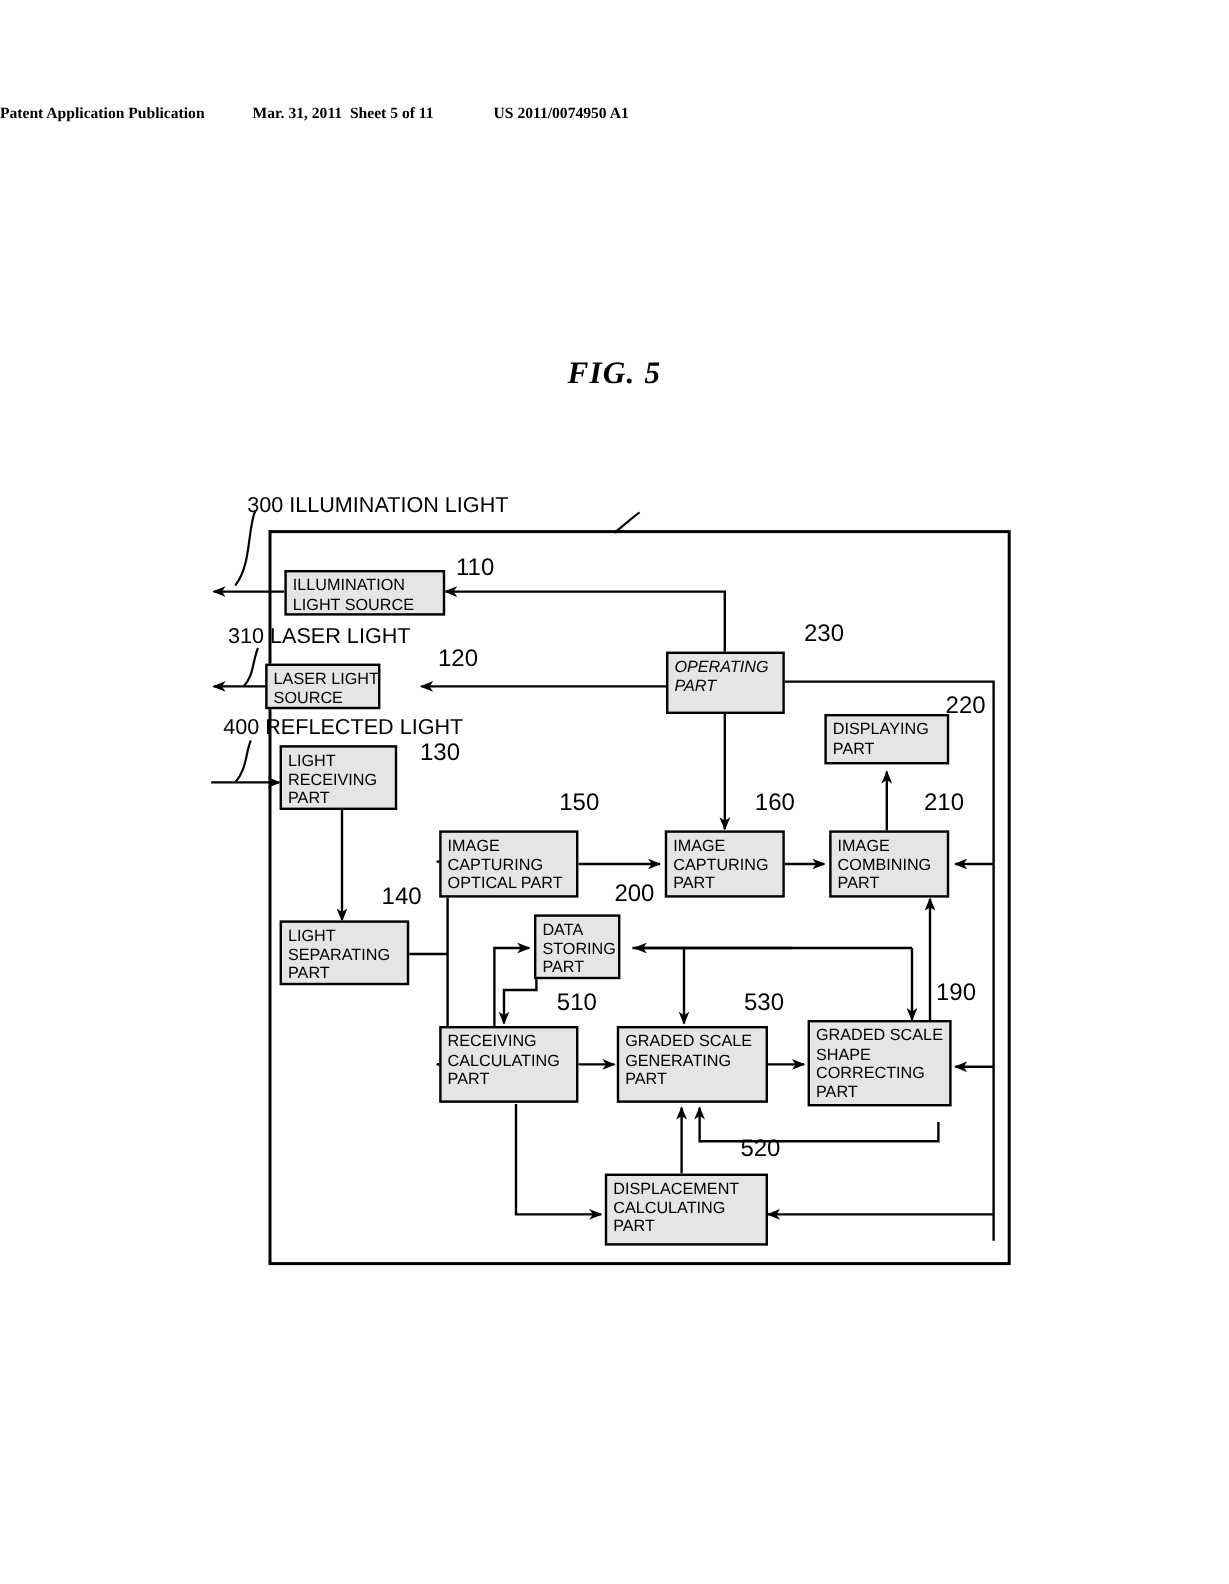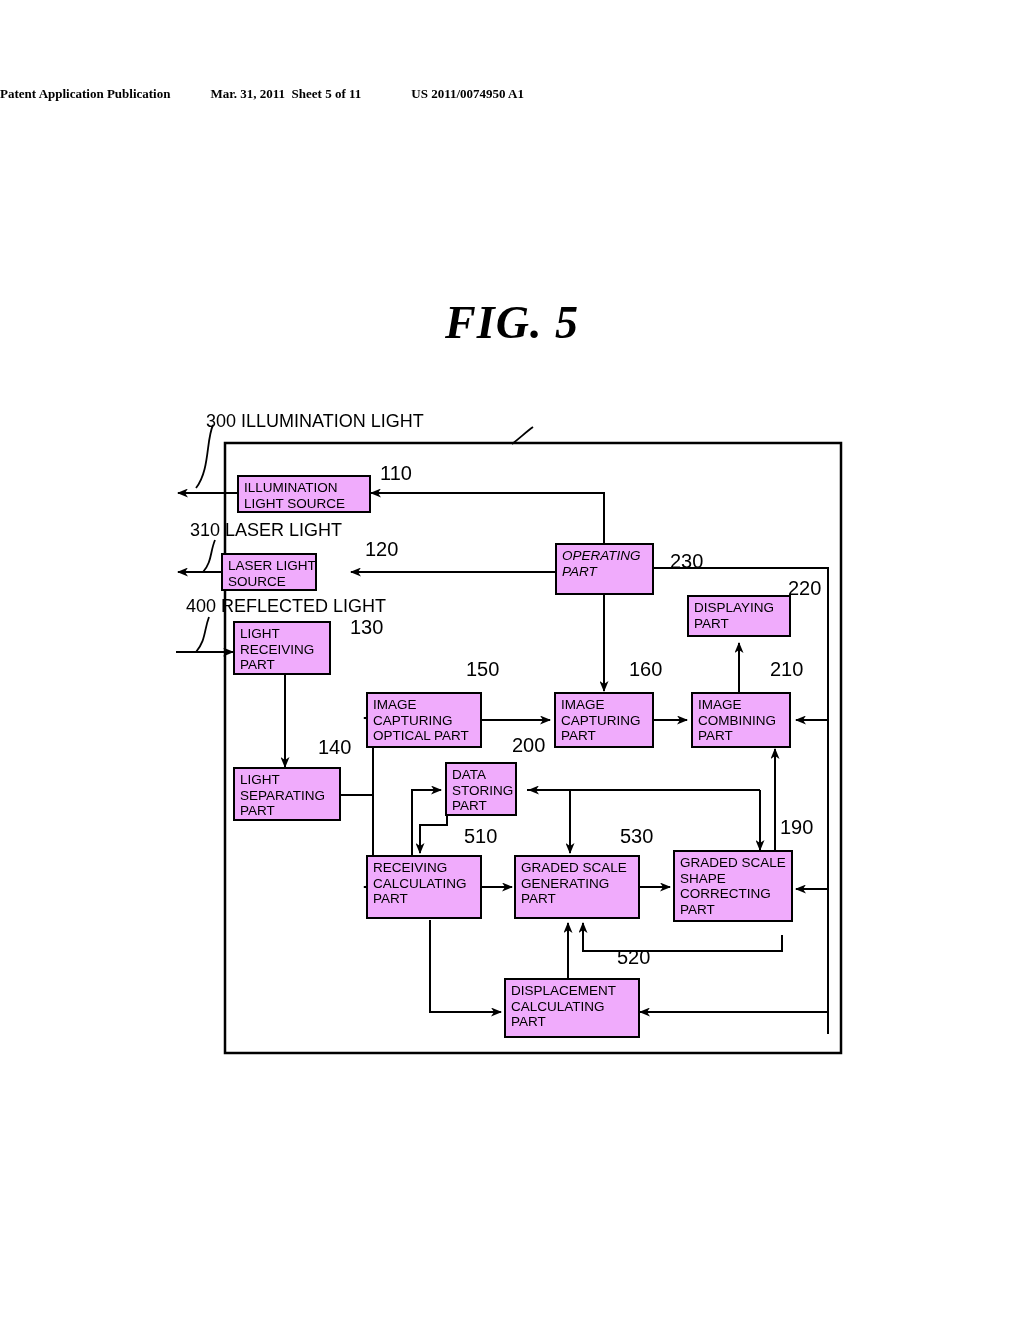--- a/index.html
+++ b/index.html
@@ -14,27 +14,27 @@
     font-family:"Liberation Serif", serif;
     font-weight:bold;font-size:13px;
     display:flex;justify-content:flex-start;align-items:baseline;
     white-space:pre;
   }
   #pub-header .h-left{margin-right:40px;}
   #pub-header .h-mid{margin-right:50px;}
   #fig-title{
     position:absolute;left:0;top:296px;width:1024px;text-align:center;
     font-family:"Liberation Serif", serif;
-    font-style:italic;font-weight:bold;font-size:46px;letter-spacing:1px;
+    font-style:italic;font-weight:bold;font-size:26px;letter-spacing:1px;
   }
   
   #diagram{position:absolute;left:0;top:0;width:1024px;height:1320px;}
   #diagram svg{position:absolute;left:0;top:0;}
   .blk{
-    position:absolute;border:2px solid #000;background:#f0abfc;
+    position:absolute;border:2px solid #000;background:#e5e5e5;
     box-sizing:border-box;
     font-size:13.5px;line-height:15.5px;
     padding:3px 4px 0 5px;
     letter-spacing:0px;
   }
   .blk span{display:block;white-space:nowrap;}
   .reflabel{
     position:absolute;font-size:20px;line-height:20px;white-space:nowrap;
   }
   .sidelabel{
@@ -137,21 +137,21 @@
   <div class="reflabel" style="left:380px;top:463px;">110</div>
   <div class="reflabel" style="left:365px;top:539px;">120</div>
   <div class="reflabel" style="left:350px;top:617px;">130</div>
   <div class="reflabel" style="left:318px;top:737px;">140</div>
   <div class="reflabel" style="left:466px;top:659px;">150</div>
   <div class="reflabel" style="left:629px;top:659px;">160</div>
   <div class="reflabel" style="left:780px;top:817px;">190</div>
   <div class="reflabel" style="left:512px;top:735px;">200</div>
   <div class="reflabel" style="left:770px;top:659px;">210</div>
   <div class="reflabel" style="left:788px;top:578px;">220</div>
-  <div class="reflabel" style="left:670px;top:518px;margin-top:33px;">230</div>
+  <div class="reflabel" style="left:670px;top:518px;">230</div>
   <div class="reflabel" style="left:464px;top:826px;">510</div>
   <div class="reflabel" style="left:617px;top:947px;">520</div>
   <div class="reflabel" style="left:620px;top:826px;">530</div>
 
   <div class="blk" style="left:237px;top:475px;width:134px;height:38px;">
     <span>ILLUMINATION</span>
     <span>LIGHT SOURCE</span>
   </div>
 
   <div class="blk" style="left:221px;top:553px;width:96px;height:38px;">

